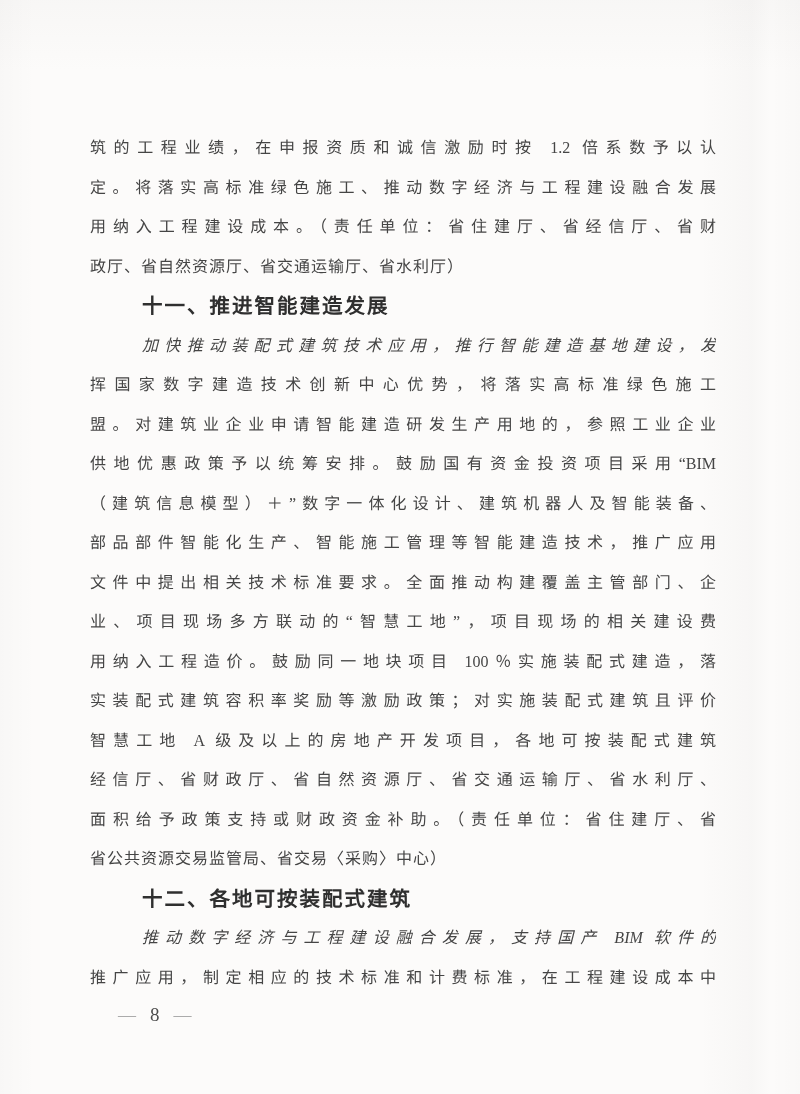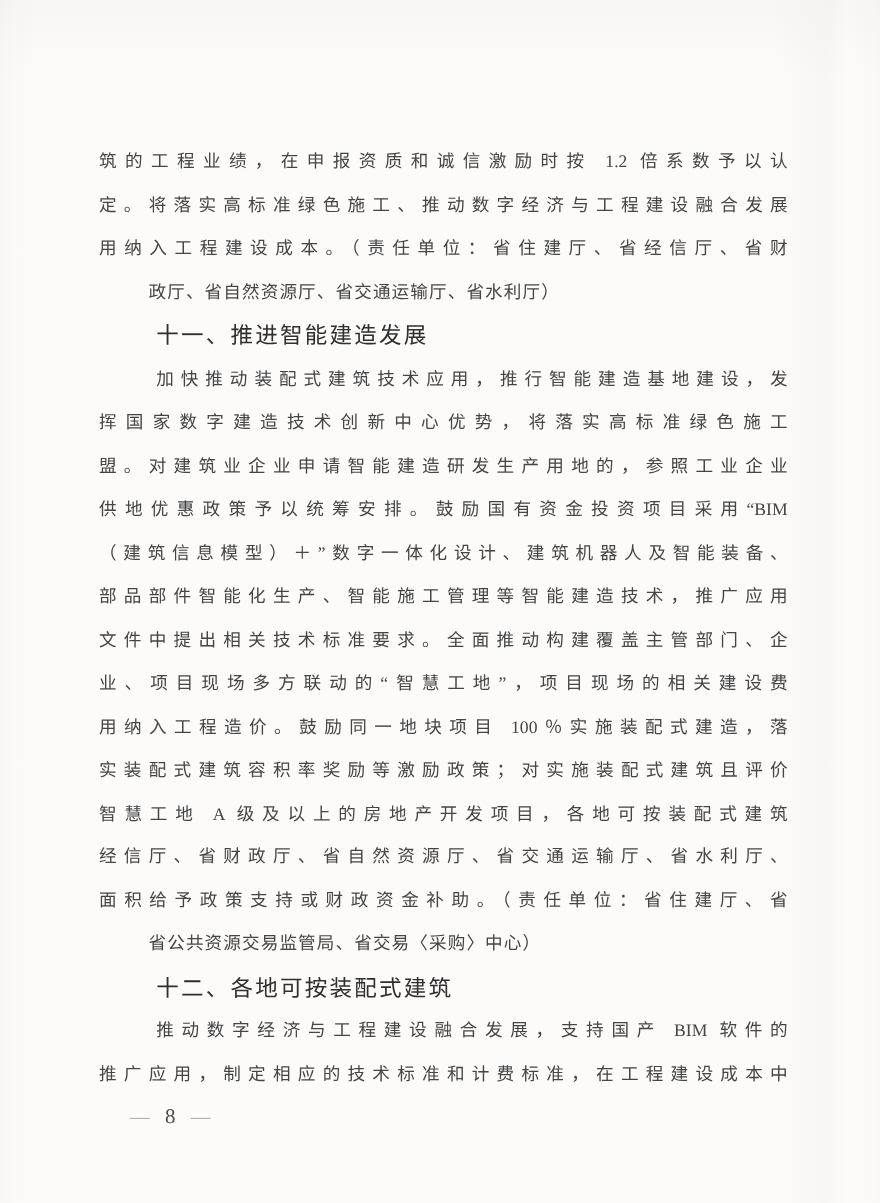--- a/index.html
+++ b/index.html
@@ -35,29 +35,29 @@
     font-size: 16px;
     color: #454545;
     text-align: justify;
     text-align-last: justify;
     text-justify: inter-character;
     overflow: hidden;
     white-space: nowrap;
   }
   .line.indent {
     text-indent: 52px;
+    font-style: italic;
   }
   .line.short {
     text-align-last: left;
     letter-spacing: 1px;
-    margin-left: 45px;
   }
   .heading {
     font-family: "Liberation Sans", "DejaVu Sans", sans-serif;
-    font-weight: 400;
+    font-weight: 700;
     font-size: 20.5px;
     color: #2f2f2f;
     text-align-last: left;
     text-indent: 52px;
     letter-spacing: 2px;
   }
   .footer {
     position: absolute;
     left: 118px;
     top: 1001px;

